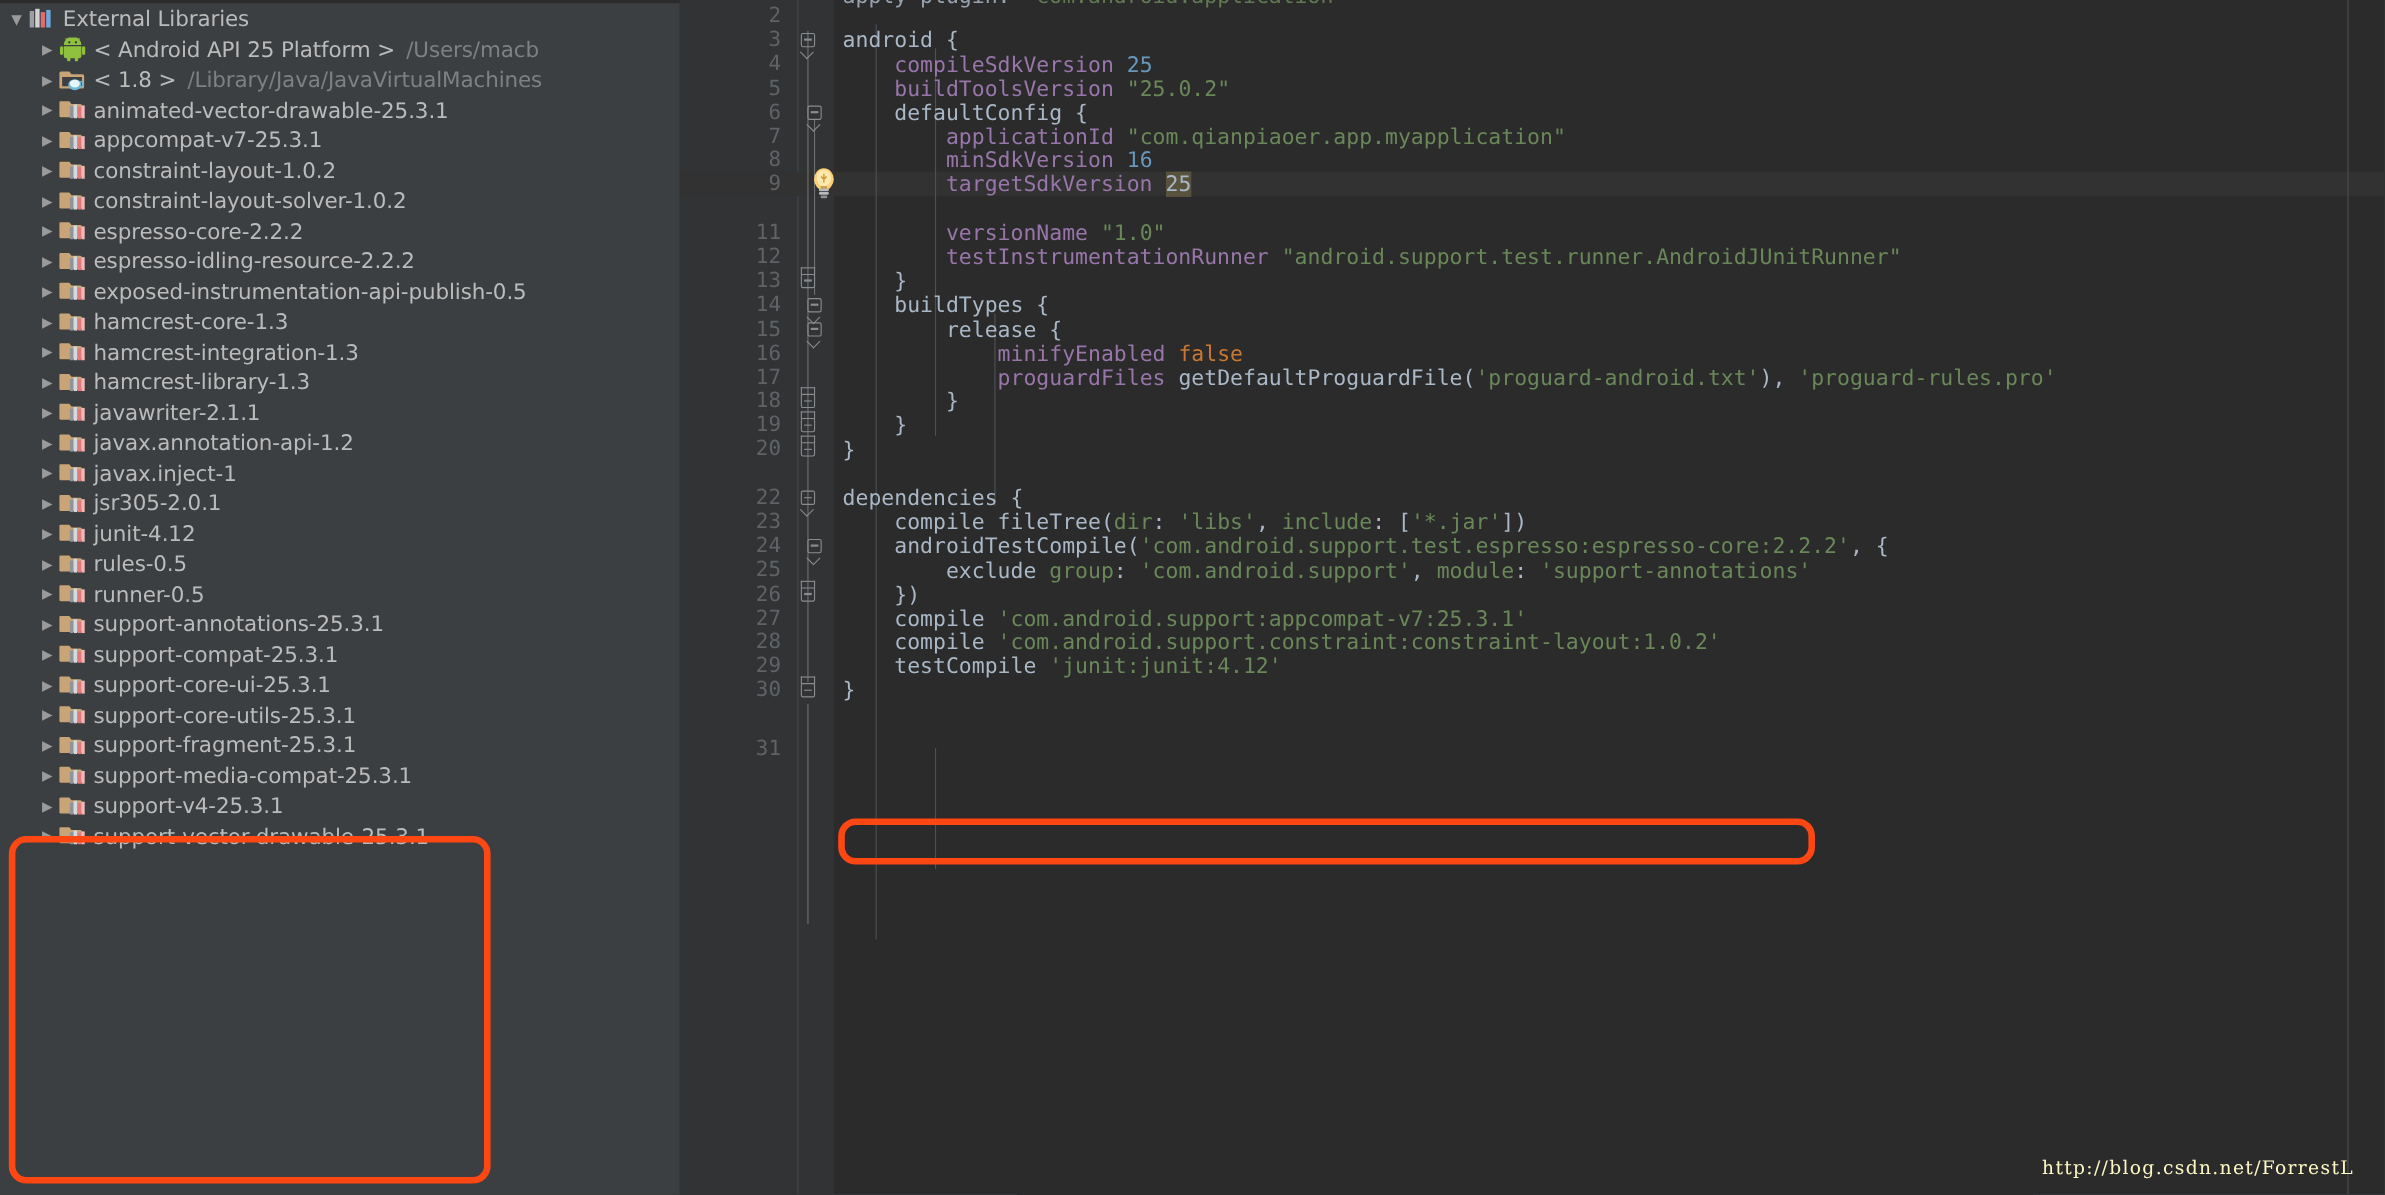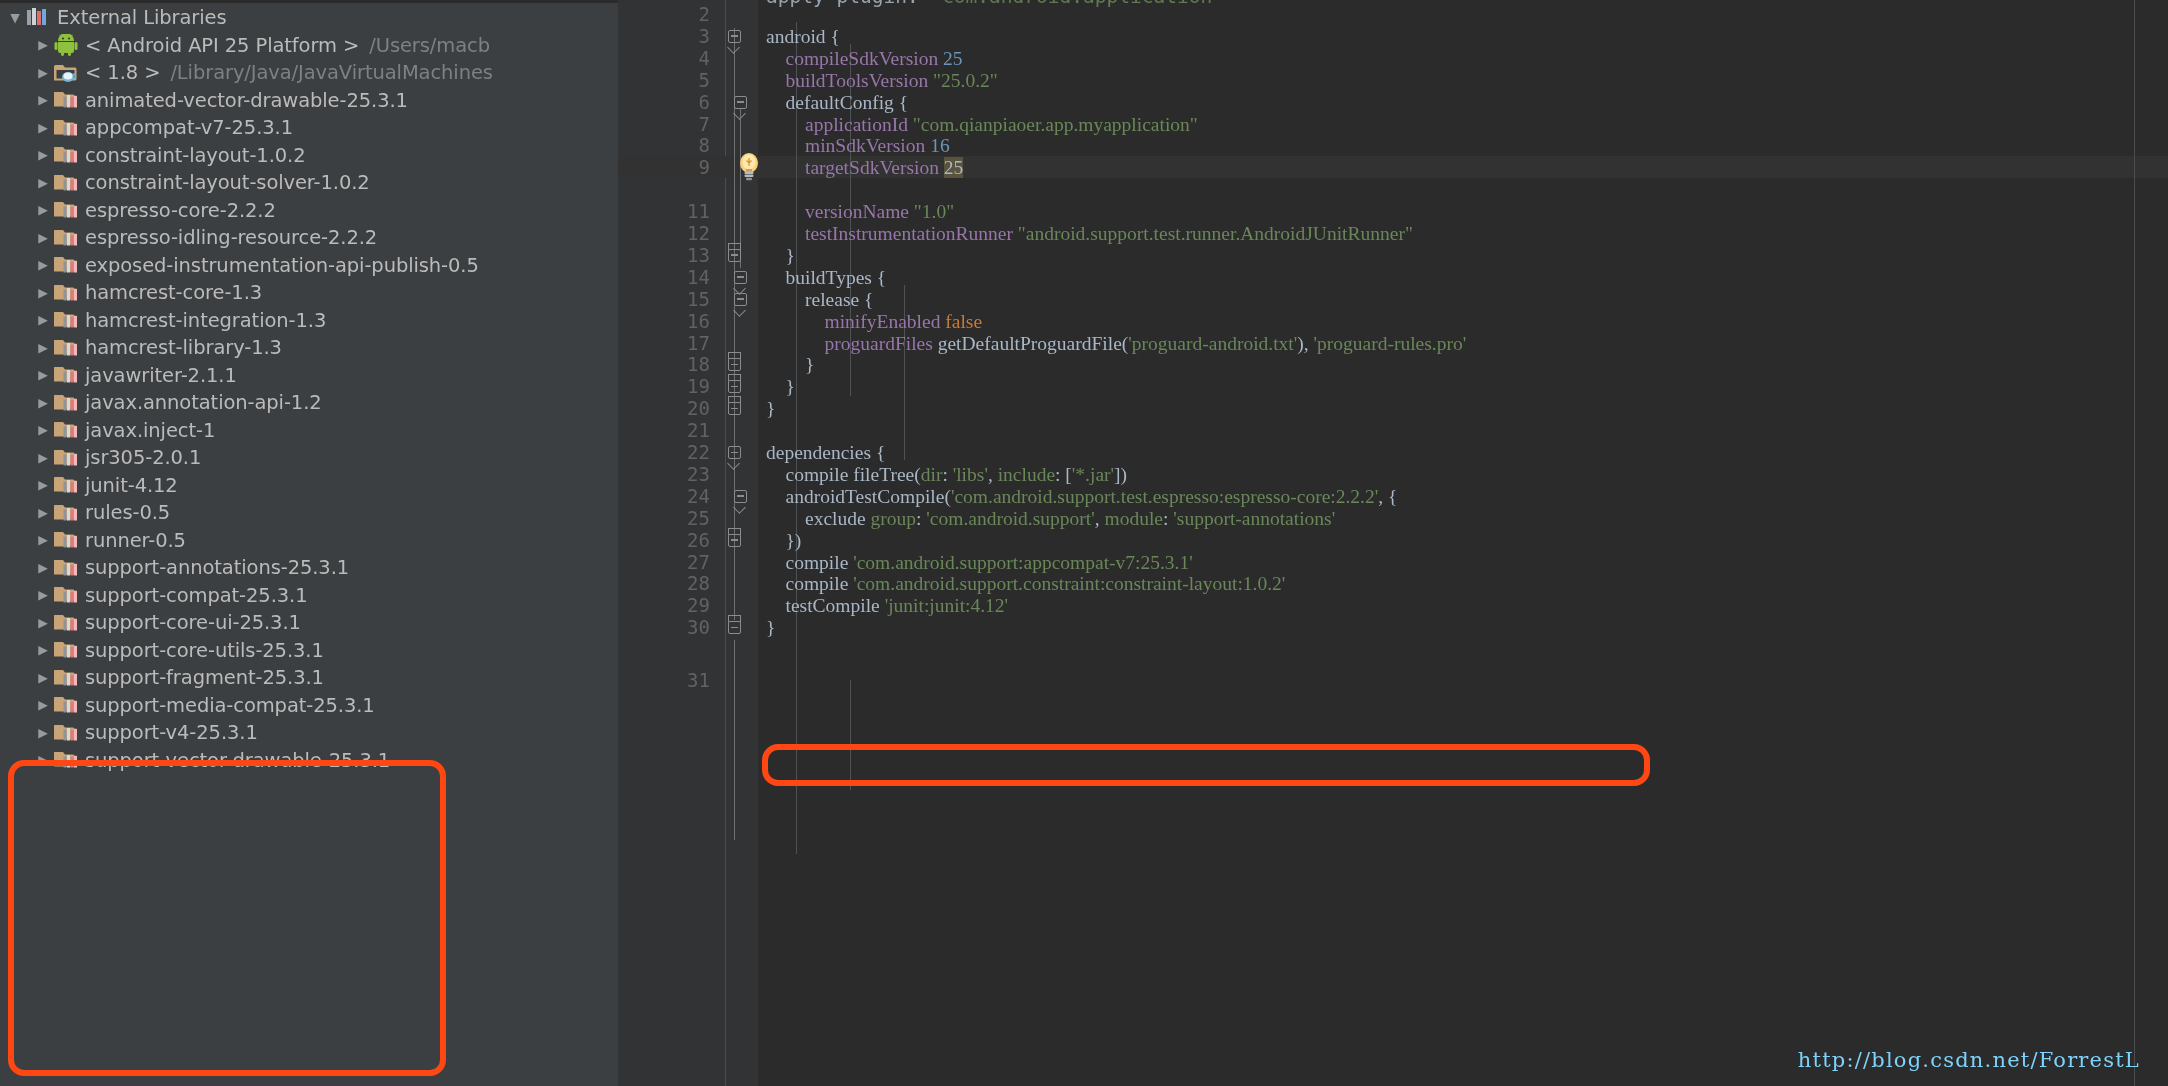--- a/index.html
+++ b/index.html
@@ -139,21 +139,20 @@
     position: absolute;
     left: 0;
     width: 92px;
     text-align: right;
     color: #606366;
     font-size: 19px;
   }
   .code-line .txt {
     position: absolute;
     left: 148px;
-    font-family: Liberation Serif, serif;
   }
 
   
   #current-line {
     position: absolute;
     left: 0;
     width: 100%;
     height: 22px;
     background: #323232;
     z-index: 0;
@@ -249,22 +248,22 @@
     z-index: 30;
     pointer-events: none;
   }
 
   
   #watermark {
     position: absolute;
     right: 28px;
     bottom: 14px;
     font-family: "DejaVu Serif", serif;
-    font-size: 21px;
-    color: #7dd3fc;
+    font-size: 17px;
+    color: #fef9c3;
     letter-spacing: 1.2px;
     z-index: 20;
     white-space: nowrap;
   }
 
   
   #partial-top {
     position: absolute;
     left: 148px;
     top: -14px;
@@ -764,21 +763,20 @@
         <div class="code-line" style="top: 201.1px;"><span class="num">11</span><span class="txt">        <span class="t-attr">versionName</span> <span class="t-str">"1.0"</span></span></div>
         <div class="code-line" style="top: 223px;"><span class="num">12</span><span class="txt">        <span class="t-attr">testInstrumentationRunner</span> <span class="t-str">"android.support.test.runner.AndroidJUnitRunner"</span></span></div>
         <div class="code-line" style="top: 244.9px;"><span class="num">13</span><span class="txt">    }</span></div>
         <div class="code-line" style="top: 266.8px;"><span class="num">14</span><span class="txt">    <span class="t-def">buildTypes</span> {</span></div>
         <div class="code-line" style="top: 288.7px;"><span class="num">15</span><span class="txt">        <span class="t-def">release</span> {</span></div>
         <div class="code-line" style="top: 310.6px;"><span class="num">16</span><span class="txt">            <span class="t-attr">minifyEnabled</span> <span class="t-kw">false</span></span></div>
         <div class="code-line" style="top: 332.5px;"><span class="num">17</span><span class="txt">            <span class="t-attr">proguardFiles</span> <span class="t-def">getDefaultProguardFile</span>(<span class="t-str">'proguard-android.txt'</span>), <span class="t-str">'proguard-rules.pro'</span></span></div>
         <div class="code-line" style="top: 354.4px;"><span class="num">18</span><span class="txt">        }</span></div>
         <div class="code-line" style="top: 376.3px;"><span class="num">19</span><span class="txt">    }</span></div>
         <div class="code-line" style="top: 398.2px;"><span class="num">20</span><span class="txt">}</span></div>
-        <div class="code-line" style="top: 420.1px;"><span class="num">21</span><span class="txt"></span></div>
         <div class="code-line" style="top: 442px;"><span class="num">22</span><span class="txt"><span class="t-def">dependencies</span> {</span></div>
         <div class="code-line" style="top: 463.9px;"><span class="num">23</span><span class="txt">    <span class="t-def">compile</span> <span class="t-def">fileTree</span>(<span class="t-str">dir</span>: <span class="t-str">'libs'</span>, <span class="t-str">include</span>: [<span class="t-str">'*.jar'</span>])</span></div>
         <div class="code-line" style="top: 485.8px;"><span class="num">24</span><span class="txt">    <span class="t-def">androidTestCompile</span>(<span class="t-str">'com.android.support.test.espresso:espresso-core:2.2.2'</span>, {</span></div>
         <div class="code-line" style="top: 507.7px;"><span class="num">25</span><span class="txt">        <span class="t-def">exclude</span> <span class="t-str">group</span>: <span class="t-str">'com.android.support'</span>, <span class="t-str">module</span>: <span class="t-str">'support-annotations'</span></span></div>
         <div class="code-line" style="top: 529.6px;"><span class="num">26</span><span class="txt">    })</span></div>
         <div class="code-line" style="top: 551.5px;"><span class="num">27</span><span class="txt">    <span class="t-def">compile</span> <span class="t-str">'com.android.support:appcompat-v7:25.3.1'</span></span></div>
         <div class="code-line" style="top: 573.4px;"><span class="num">28</span><span class="txt">    <span class="t-def">compile</span> <span class="t-str">'com.android.support.constraint:constraint-layout:1.0.2'</span></span></div>
         <div class="code-line" style="top: 595.3px;"><span class="num">29</span><span class="txt">    <span class="t-def">testCompile</span> <span class="t-str">'junit:junit:4.12'</span></span></div>
         <div class="code-line" style="top: 617.2px;"><span class="num">30</span><span class="txt">}</span></div>
         <div class="code-line" style="top: 670px;"><span class="num">31</span><span class="txt"></span></div>

